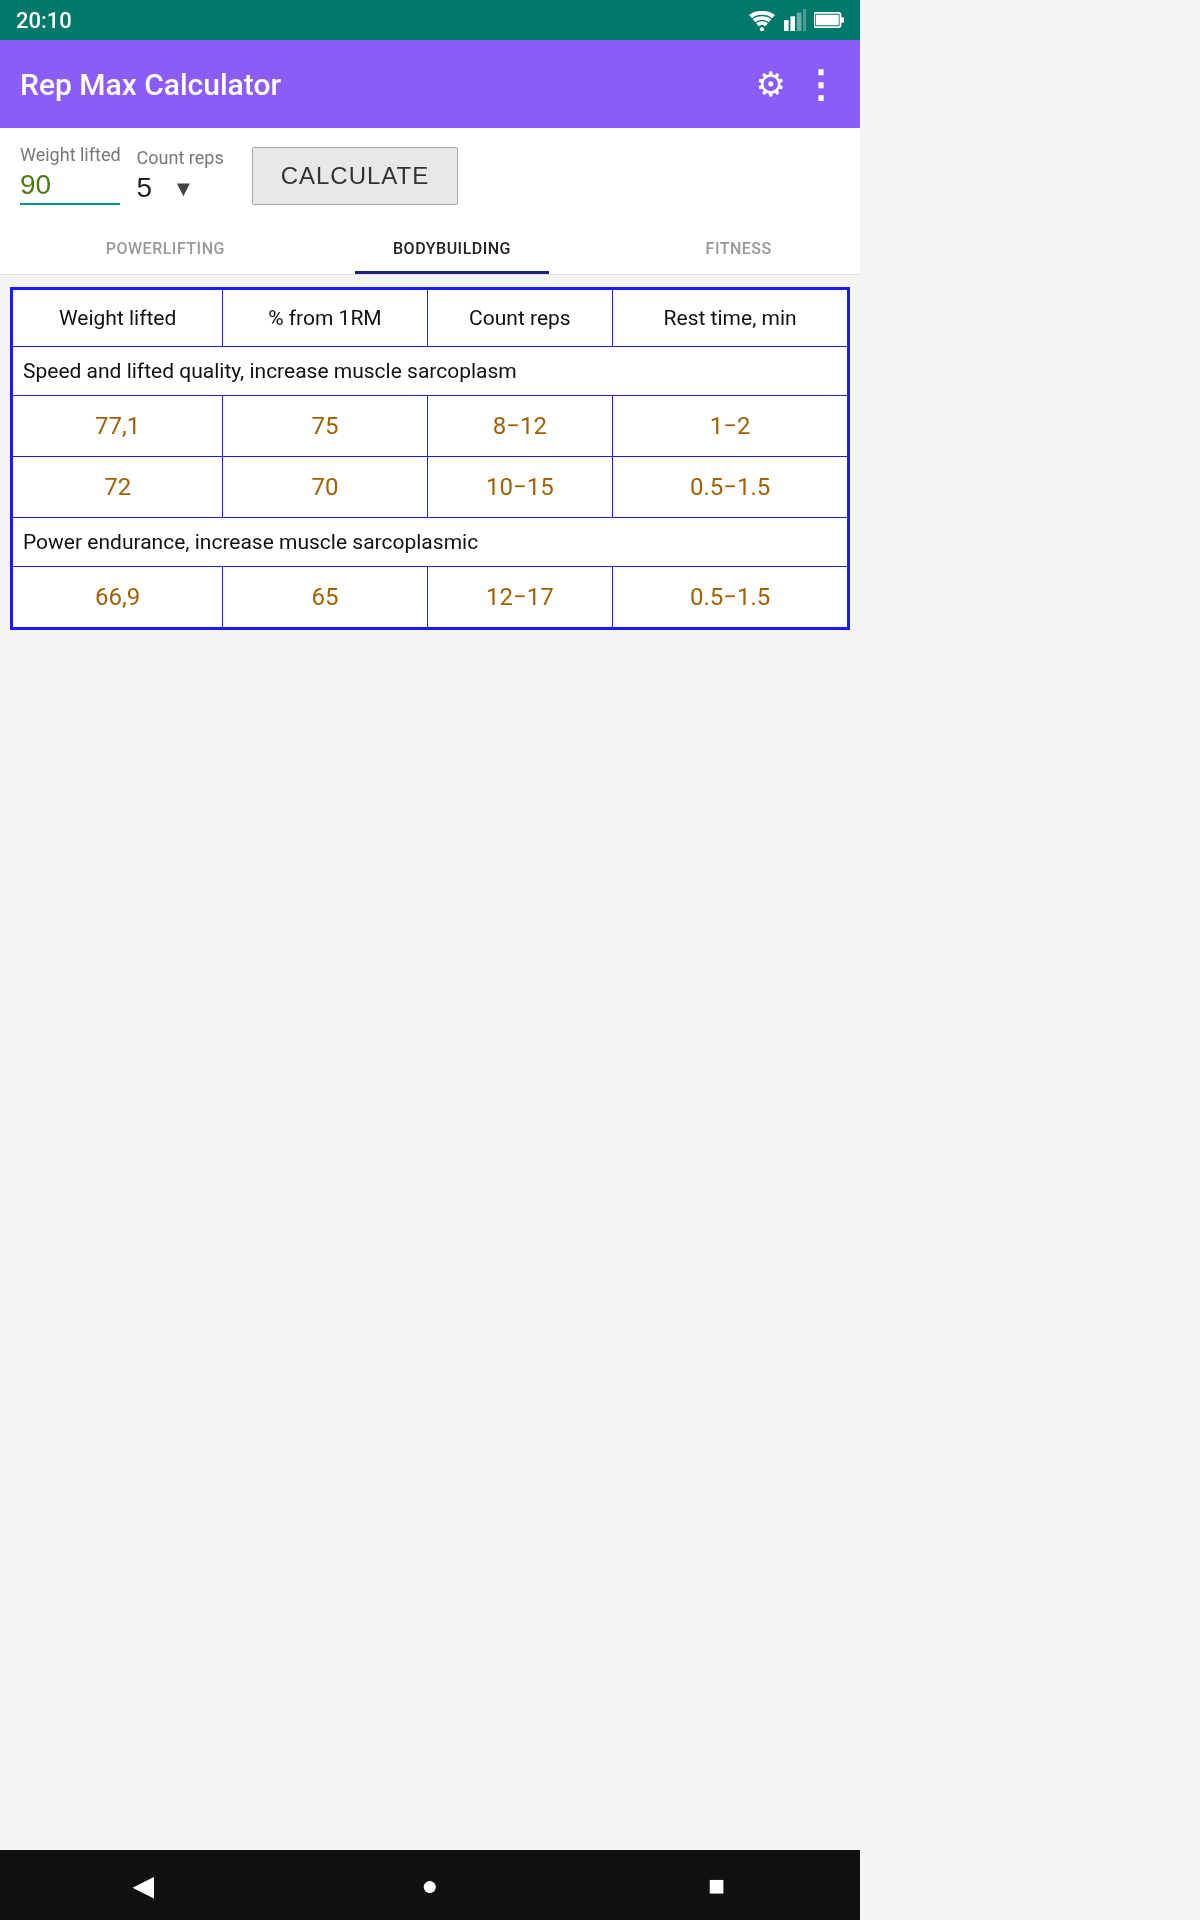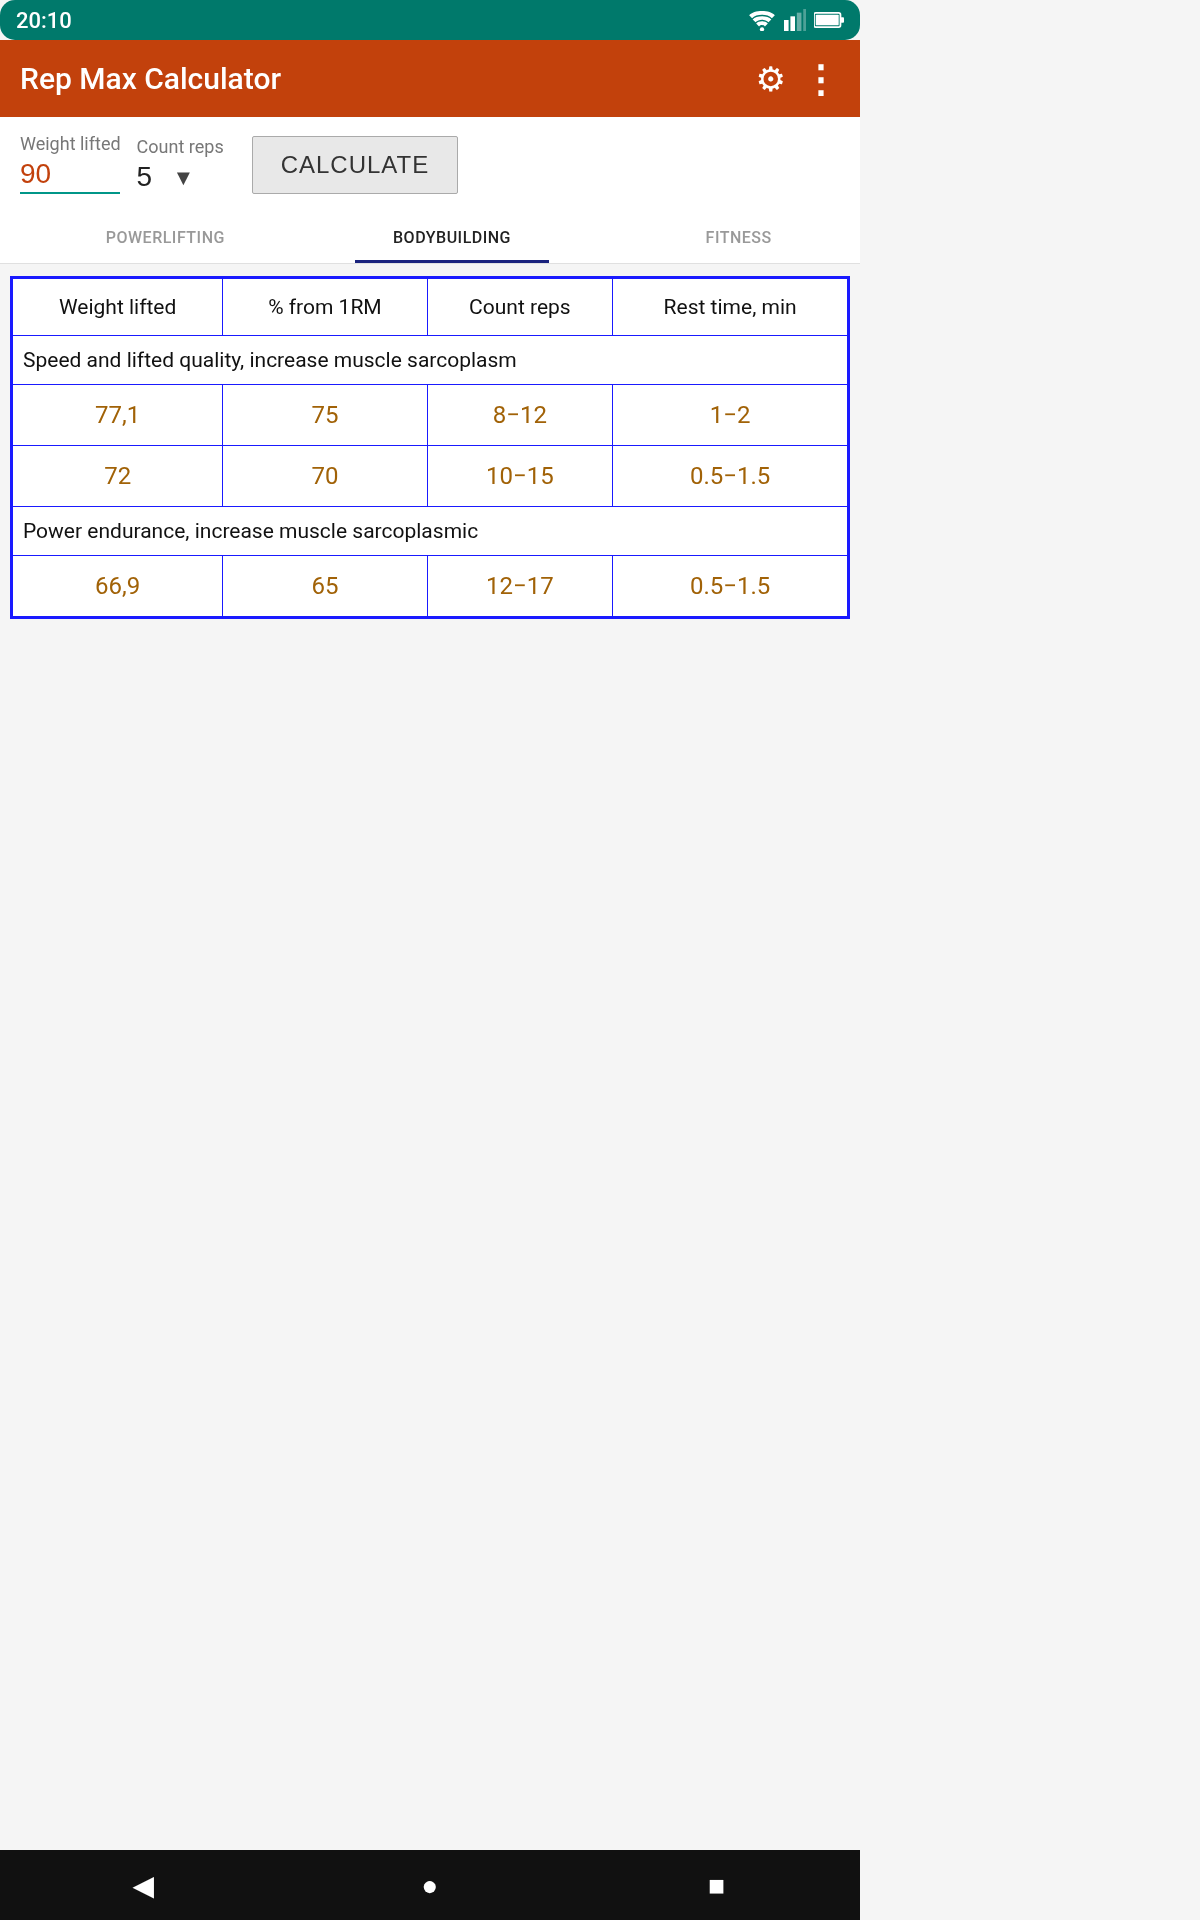--- a/index.html
+++ b/index.html
@@ -14,39 +14,38 @@
 
     
     .status-bar {
       background: #00796B;
       height: 40px;
       display: flex;
       align-items: center;
       justify-content: space-between;
       padding: 0 16px;
       color: white;
-      border-radius: 15px;
     }
     .status-time {
       font-size: 22px;
       font-weight: 500;
     }
     .status-icons {
       display: flex;
       align-items: center;
       gap: 8px;
     }
     .status-icons svg {
       fill: white;
     }
 
     
     .app-bar {
-      background: #c2410c;
-      height: 77px;
+      background: #8b5cf6;
+      height: 88px;
       display: flex;
       align-items: center;
       justify-content: space-between;
       padding: 0 20px;
     }
     .app-title {
       color: white;
       font-size: 30px;
       font-weight: 500;
     }
@@ -78,21 +77,21 @@
     .input-label {
       font-size: 18px;
       color: #777;
       margin-bottom: 4px;
     }
     .weight-input {
       border: none;
       border-bottom: 2px solid #009688;
       font-size: 28px;
       width: 100px;
-      color: #c2410c;
+      color: #4d7c0f;
       outline: none;
       padding-bottom: 2px;
       background: transparent;
     }
     .reps-container {
       display: flex;
       align-items: center;
       gap: 4px;
     }
     .reps-select {

